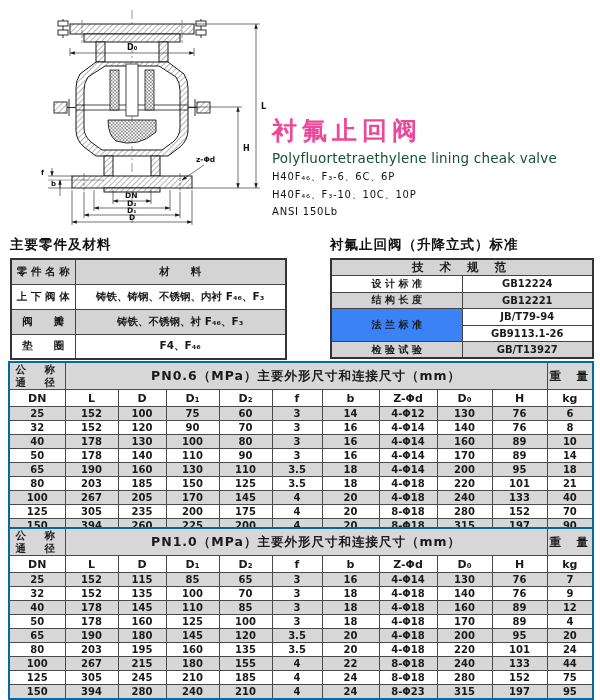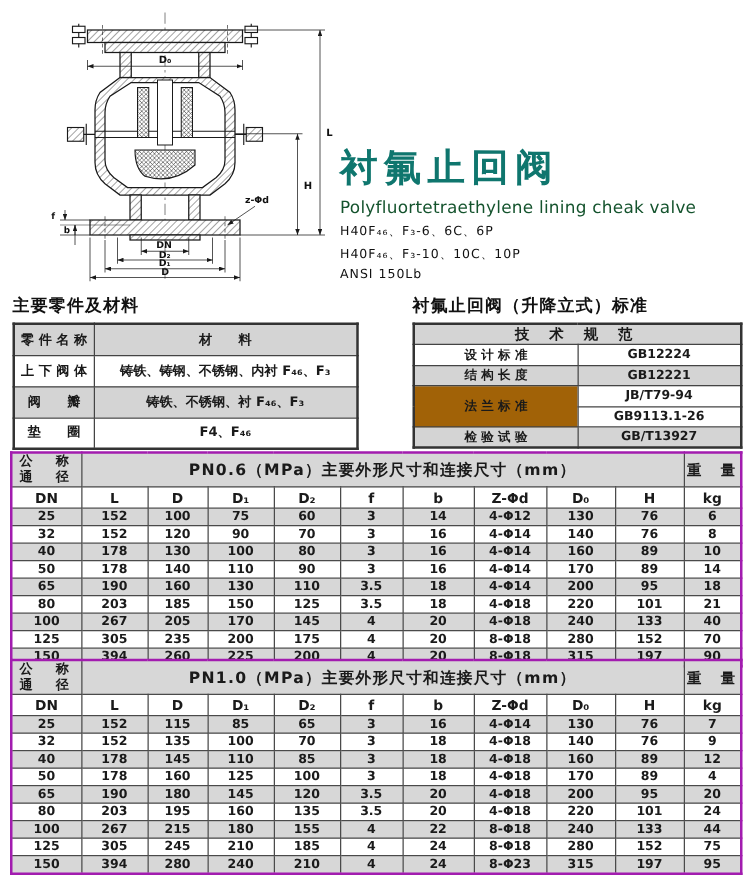--- a/index.html
+++ b/index.html
@@ -2,21 +2,21 @@
 <html><head>
 <meta charset="utf-8">
 <style>
   * { box-sizing: border-box; margin: 0; padding: 0; }
   html,body { width:600px; height:700px; background:#ffffff; }
   body { position:relative; font-family:"DejaVu Sans","Liberation Sans",sans-serif; color:#111; overflow:hidden; }
   .abs { position:absolute; }
 
   
   .titleblock { left:272px; top:114px; width:322px; }
-  .cn-title { font-size:30px; font-weight:bold; letter-spacing:5px; color:#0f766e; }
+  .cn-title { font-size:25px; font-weight:bold; letter-spacing:5px; color:#ec4899; }
   .en-title { font-size:13.5px; margin-top:3px; color:#14532d; letter-spacing:0.2px; }
   .model-line { font-size:10px; font-weight:normal; margin-top:4px; letter-spacing:0.8px; color:#111; }
 
   
   .sec-title { font-size:13.5px; font-weight:bold; letter-spacing:1px; color:#111; }
 
   
   table { border-collapse:collapse; }
   .info-table td { border:1px solid #444; text-align:center; vertical-align:middle;
                    font-size:10.5px; font-weight:bold; color:#1a1a1a; }
@@ -24,21 +24,21 @@
 
   .materials-table { width:277px; border:2px solid #333; table-layout:fixed; }
   .materials-table td { height:25px; }
   .materials-table .c1 { width:64px; }
 
   .standards-table { width:264px; border:2px solid #333; table-layout:fixed; }
   .standards-table td { height:16.5px; font-size:10px; }
   .standards-table .c1 { width:88px;margin-top:12px; }
 
   
-  .dim-table { width:584px; border:2px solid #a21caf; table-layout:fixed; }
+  .dim-table { width:584px; border:2px solid #0369a1; table-layout:fixed; }
   .dim-table td { border:1px solid #4a4a4a; text-align:center; vertical-align:middle;
                   font-size:10px; font-weight:bold; color:#1a1a1a; height:14px; padding:0; }
   .dim-table tr.band td { height:27px; background:#d7d7d7; }
   .dim-table td.corner { font-size:10.5px; white-space:pre-line; line-height:1.25; letter-spacing:4px; }
   .dim-table td.band-title { font-size:12.5px; letter-spacing:1px; }
   .dim-table td.wt { font-size:11.5px; letter-spacing:2px; }
   .dim-table tr.cols td { height:17px; font-size:11px; background:#fff; }
   .dim-table tbody tr:nth-child(odd) td { background:#d7d7d7; }
   .dim-table tbody tr:nth-child(even) td { background:#fff; }
 
@@ -212,21 +212,21 @@
     </tr>
     <tr>
       <td class="c1">设 计 标 准</td>
       <td>GB12224</td>
     </tr>
     <tr class="shade">
       <td class="c1">结 构 长 度</td>
       <td>GB12221</td>
     </tr>
     <tr>
-      <td class="c1" rowspan="2" style="background:#a16207;">法 兰 标 准</td>
+      <td class="c1" rowspan="2" style="background:#3b82f6;">法 兰 标 准</td>
       <td>JB/T79-94</td>
     </tr>
     <tr>
       <td>GB9113.1-26</td>
     </tr>
     <tr class="shade">
       <td class="c1">检 验 试 验</td>
       <td>GB/T13927</td>
     </tr>
   </tbody>

